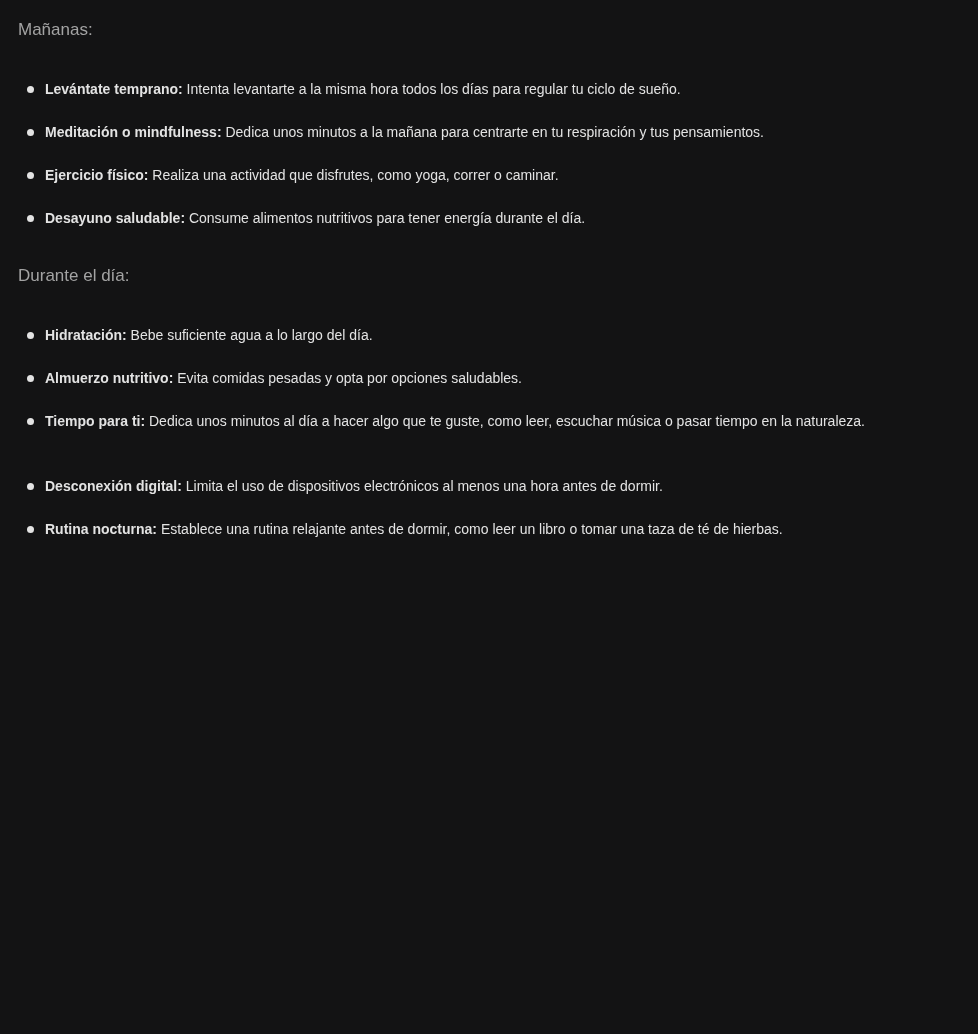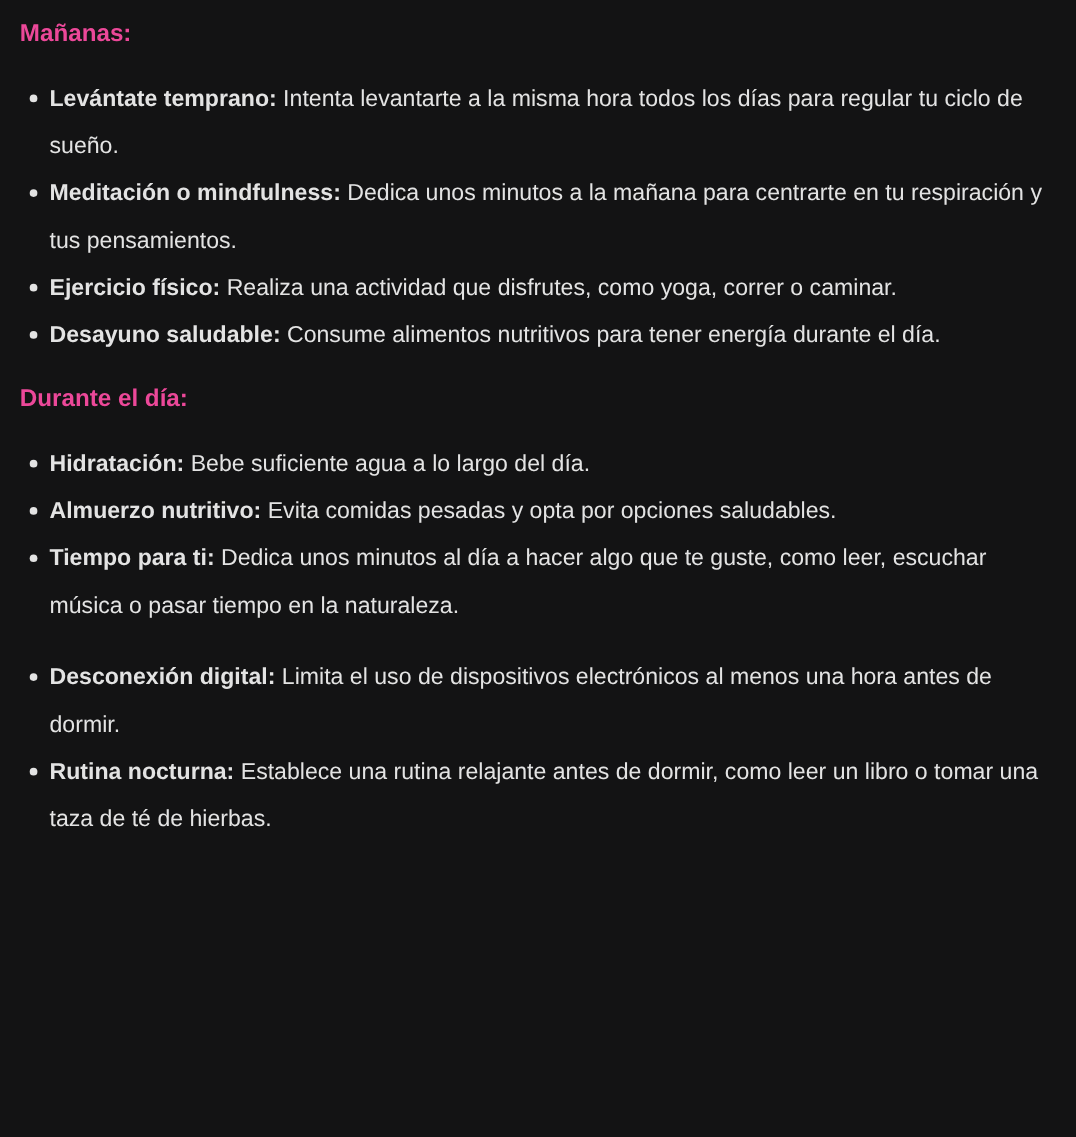--- a/index.html
+++ b/index.html
@@ -4,28 +4,28 @@
 <style>
   html, body { margin: 0; padding: 0; }
   body {
     width: 978px; height: 1034px; overflow: hidden;
     background: #131314;
     color: #e3e3e3;
     font-family: "Liberation Sans", "DejaVu Sans", sans-serif;
   }
   .content { padding: 14px 18px 0 18px; box-sizing: border-box; }
   .section-heading {
-    font-weight: bold; font-size: 22px; line-height: 32px;
-    margin: 0; color: #ec4899;
+    font-weight: normal; font-size: 17px; line-height: 32px;
+    margin: 0; color: #a3a3a3;
   }
   .section { margin-bottom: 20px; }
   ul.items { list-style: none; margin: 22px 0 0 0; padding: 0; }
   li.item {
     position: relative; padding-left: 27px;
-    font-size: 21px; line-height: 43px; color: #e3e3e3;
+    font-size: 14px; line-height: 43px; color: #e3e3e3;
   }
   li.item .bullet {
     position: absolute; left: 9px; top: 18px;
     width: 7px; height: 7px; border-radius: 50%; background: #e3e3e3;
   }
   li.item .term { font-weight: bold; }
 </style>
 </head>
 <body>
 

